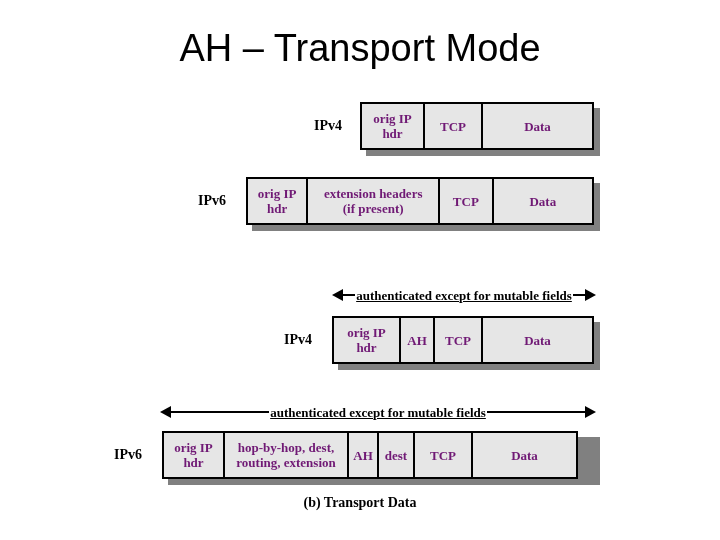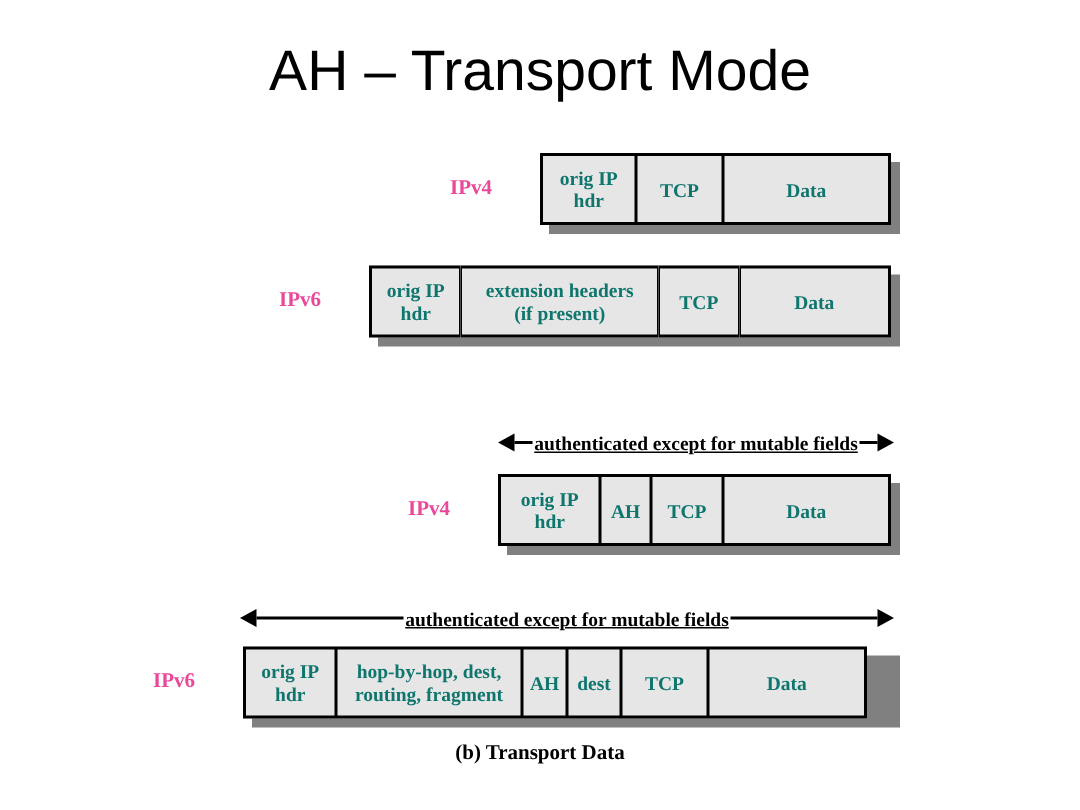--- a/index.html
+++ b/index.html
@@ -42,22 +42,22 @@
     height: 48px;
   }
   .row-label {
     position: absolute;
     top: 0;
     height: 48px;
     line-height: 48px;
     font-family: "Liberation Serif", serif;
     font-weight: bold;
     font-size: 14px;
-    color: #ec4899;
-    text-align: left;
+    color: #000000;
+    text-align: center;
     white-space: nowrap;
   }
   .boxes {
     position: absolute;
     top: 0;
     height: 48px;
     display: flex;
     box-sizing: border-box;
   }
   
@@ -75,21 +75,21 @@
     border-right-width: 1px;
     border-left-width: 1px;
     display: flex;
     align-items: center;
     justify-content: center;
     text-align: center;
     font-family: "Liberation Serif", serif;
     font-weight: bold;
     font-size: 13px;
     line-height: 15px;
-    color: #0f766e;
+    color: #701a75;
     padding: 0 2px;
     white-space: pre-line;
   }
   .cell.first { border-left-width: 2px; }
   .cell.last  { border-right-width: 2px; }
 
   
   .caption {
     position: absolute;
     width: 720px;
@@ -195,21 +195,21 @@
     <div class="arrow-head right"></div>
   </div>
 
   <div class="row" style="left:102px; top:431px; width:498px;">
     <div class="row-label" style="left:0px; width:52px;">IPv6</div>
     <div class="shadow" style="left:66px; top:6px; width:432px; height:48px;"></div>
     <div class="boxes" style="left:60px; width:432px;">
       <div class="cell first" style="width:62px;">orig IP
 hdr</div>
       <div class="cell" style="width:124px;">hop-by-hop, dest,
-routing, fragment</div>
+routing, extension</div>
       <div class="cell" style="width:30px;">AH</div>
       <div class="cell" style="width:36px;">dest</div>
       <div class="cell" style="width:58px;">TCP</div>
       <div class="cell last" style="width:106px;">Data</div>
     </div>
   </div>
 
   <div class="caption" style="top:495px;">(b) Transport Data</div>
 
 </div>

